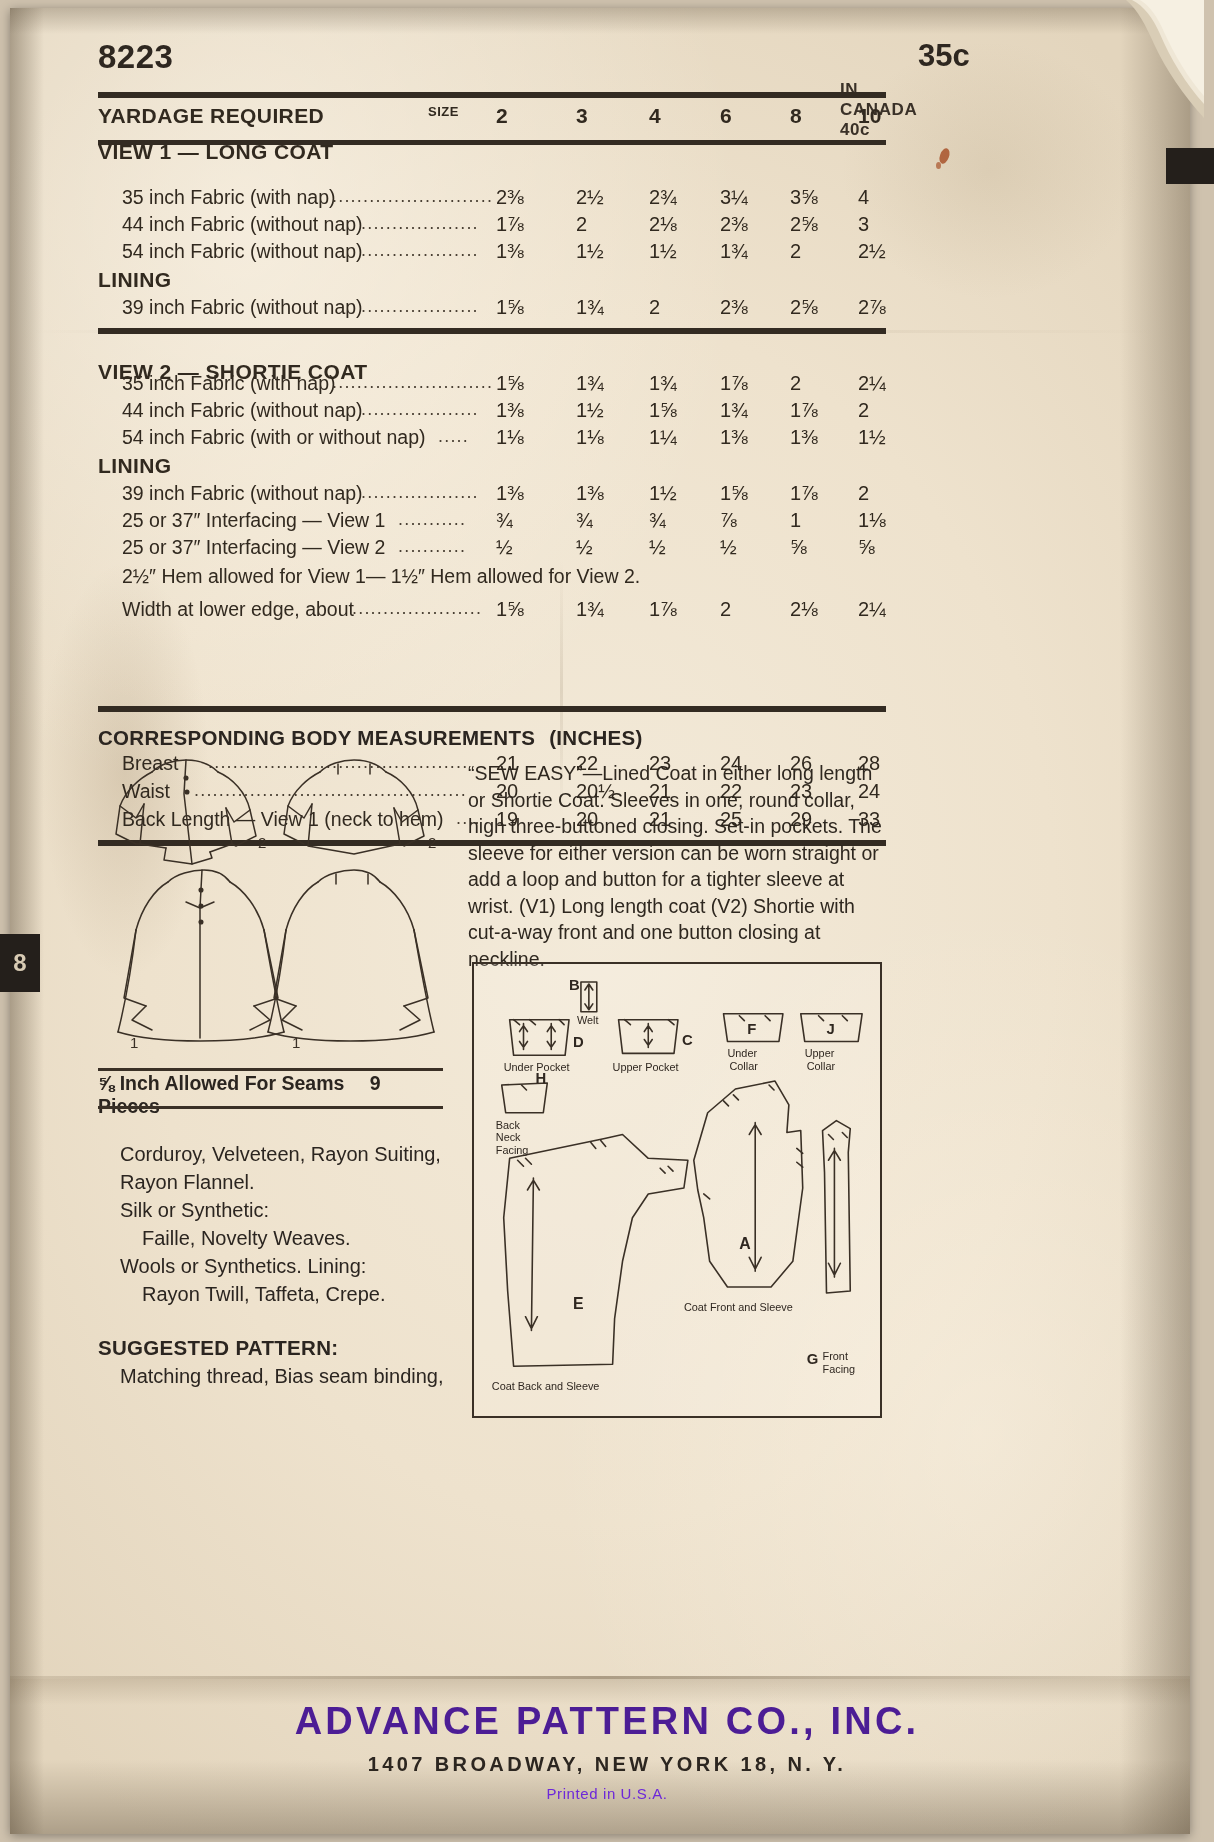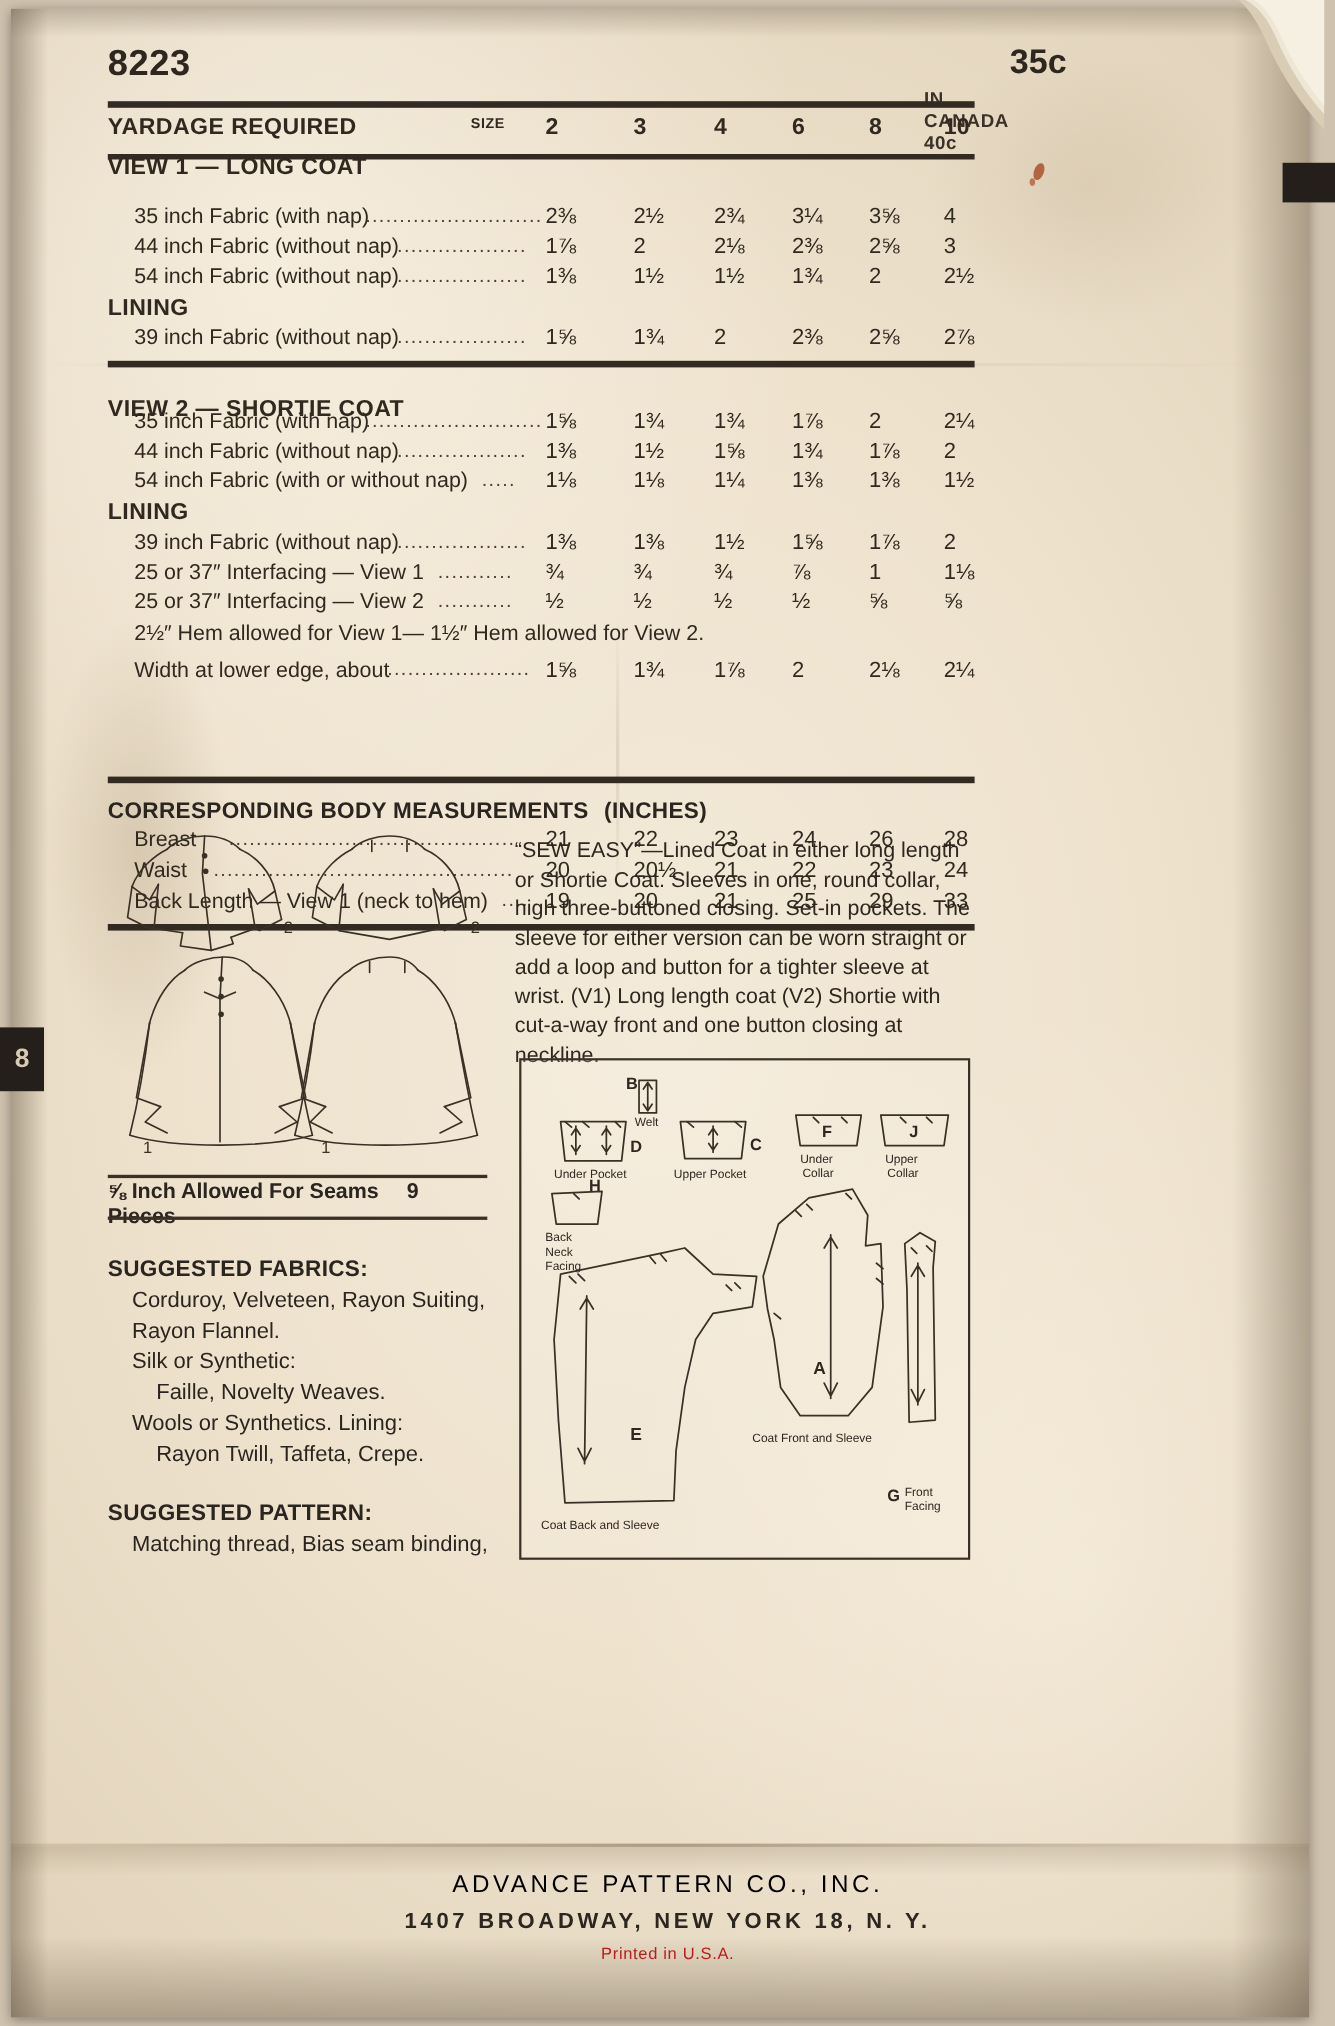--- a/index.html
+++ b/index.html
@@ -104,23 +104,23 @@
   .sec-h{font-weight:bold;font-size:20.5px;letter-spacing:.3px;}
   .ind1{padding-left:22px;}
   .ind2{padding-left:44px;}
 
   
   .layout{position:absolute;left:472px;top:962px;width:406px;height:452px;border:2.5px solid #3a3026;background:rgba(255,252,244,.18);}
   .layout svg{display:block;}
 
   
   .footer{position:absolute;left:0;top:1700px;width:1214px;text-align:center;}
-  .f1{font-size:22px;font-weight:normal;letter-spacing:3.2px;color:#000000;}
+  .f1{font-size:38px;font-weight:bold;letter-spacing:3.2px;color:#4c1d95;}
   .f2{font-size:20px;font-weight:bold;letter-spacing:3.4px;color:#2c2620;margin-top:10px;}
-  .f3{font-size:15px;letter-spacing:.6px;color:#b91c1c;margin-top:9px;}
+  .f3{font-size:15px;letter-spacing:.6px;color:#6d28d9;margin-top:9px;}
   .fold-line{position:absolute;left:10px;top:1676px;width:1180px;height:3px;
     background:linear-gradient(90deg,rgba(110,92,66,.15),rgba(110,92,66,.5),rgba(110,92,66,.15));}
   .fold-shade{position:absolute;left:10px;top:1679px;width:1180px;height:26px;
     background:linear-gradient(180deg,rgba(120,100,72,.22),rgba(120,100,72,0));}
   .rust{position:absolute;left:940px;top:148px;width:9px;height:16px;border-radius:50%;
     background:#a8522a;opacity:.85;transform:rotate(20deg);}
   .rust2{position:absolute;left:936px;top:162px;width:5px;height:7px;border-radius:50%;background:#a8522a;opacity:.7;}
 </style>
 </head>
 <body>
@@ -417,21 +417,20 @@
     <div class="seam-rule" style="top:1068px;"></div>
     <div class="seams">
       <span>⅝ Inch Allowed For Seams</span>
       <span style="margin-left:20px;">9 Pieces</span>
     </div>
     <div class="seam-rule" style="top:1106px;"></div>
 
     <div class="sew">“SEW EASY”—Lined Coat in either long length or Shortie Coat. Sleeves in one, round collar, high three-buttoned closing. Set-in pockets. The sleeve for either version can be worn straight or add a loop and button for a tighter sleeve at wrist. (V1) Long length coat (V2) Shortie with cut-a-way front and one button closing at neckline.</div>
 
     <div class="fabrics">
-      <div class="sec-h">SUGGESTED FABRICS:</div>
       <div class="ind1">Corduroy, Velveteen, Rayon Suiting,</div>
       <div class="ind1">Rayon Flannel.</div>
       <div class="ind1">Silk or Synthetic:</div>
       <div class="ind2">Faille, Novelty Weaves.</div>
       <div class="ind1">Wools or Synthetics. Lining:</div>
       <div class="ind2">Rayon Twill, Taffeta, Crepe.</div>
 
       <div class="sec-h" style="margin-top:26px;">SUGGESTED PATTERN:</div>
       <div class="ind1">Matching thread, Bias seam binding,</div>
     </div>

